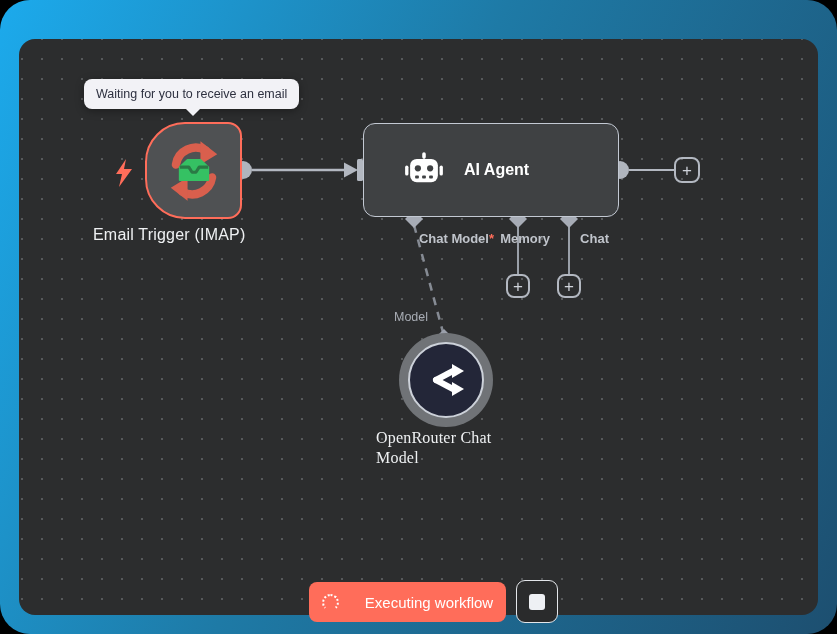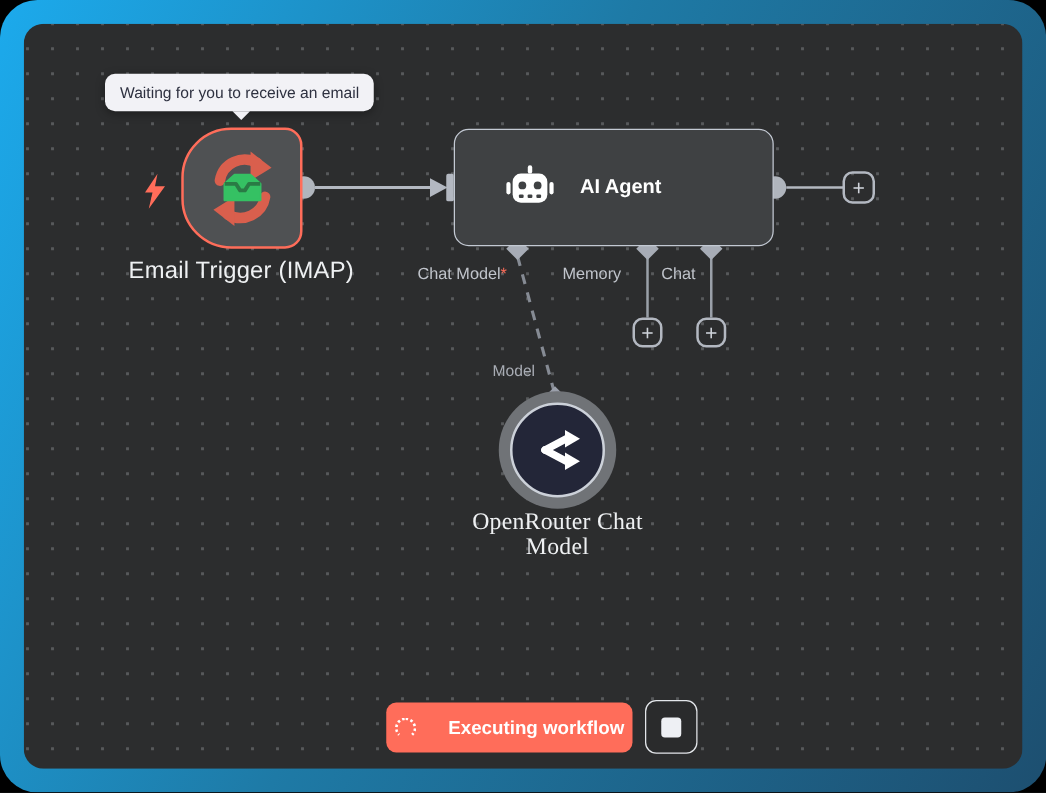--- a/index.html
+++ b/index.html
@@ -10,21 +10,21 @@
     font-family:"Liberation Sans", sans-serif;
   }
   .frame {
     position:absolute; inset:0; border-radius:26px;
     background:linear-gradient(115deg,#1caaec 0%,#1e7aa6 45%,#1d4f70 100%);
   }
   .canvas {
     position:absolute; inset:19px; border-radius:16px;
     background-color:#2c2d2e;
     background-image:radial-gradient(circle,#57595b 1.1px,transparent 1.5px);
-    background-size:20px 20px; background-position:13px 10px;
+    background-size:20px 20px; background-position:13px 10px;margin-top:20px;
   }
   
   .tooltip {
     position:absolute; left:65px; top:40px; height:30px;
     background:#f2f2f6; color:#2e3140; border-radius:8px;
     display:flex; align-items:center; padding:0 12px;
     font-size:12.5px; white-space:nowrap;
     box-shadow:0 2px 8px rgba(0,0,0,.35);
   }
   .tooltip-pointer {
@@ -38,22 +38,22 @@
   
   .email-node {
     position:absolute; left:126px; top:83px; width:97px; height:97px;
     background:#4f5153; border:2px solid #ff6d5a;
     border-radius:40px 14px 14px 40px;
     display:flex; align-items:center; justify-content:center;
     cursor:pointer;
   }
   .bolt { position:absolute; left:94px; top:119px; }
   .node-label {
-    position:absolute; text-align:center; color:#eef0f2;
-    font-size:19px; font-weight:500; letter-spacing:.2px;
+    position:absolute; text-align:left; color:#eef0f2;
+    font-size:16px; font-weight:500; letter-spacing:.2px;
   }
   .email-label { left:74px; top:187px; width:200px; }
   
   .agent-node {
     position:absolute; left:344px; top:84px; width:256px; height:94px;
     background:#3f4143; border:1.5px solid #c3c9d3; border-radius:12px;
     display:flex; align-items:center; gap:20px; padding-left:40px;
     cursor:pointer;
   }
   .agent-label { color:#ffffff; font-size:16px; font-weight:600; }
@@ -62,22 +62,22 @@
     position:absolute; border:2px solid #b3b8c1; border-radius:8px;
     background:transparent; color:#cfd3da;
     display:flex; align-items:center; justify-content:center;
     font-size:17px; font-weight:400; line-height:1; cursor:pointer;
   }
   .plus-main   { left:655px; top:118px; width:26px; height:26px; }
   .plus-memory { left:487px; top:235px; width:24px; height:24px; }
   .plus-tool   { left:538px; top:235px; width:24px; height:24px; }
   
   .port-label {
-    position:absolute; top:192px; text-align:left;
-    color:#c0c4cb; font-size:13px;
+    position:absolute; top:192px; text-align:right;
+    color:#c0c4cb; font-size:13px;font-weight:bold;
   }
   .port-chat   { left:315px; width:160px; }
   .port-memory { left:431px; width:100px; }
   .port-tool   { left:510px; width:80px; }
   .required { color:#ff6d5a; }
   .model-port-label {
     position:absolute; left:375px; top:271px; width:100px;
     color:#a8acb4; font-size:12.5px;
   }
   
@@ -91,21 +91,21 @@
     width:76px; height:76px; border-radius:50%;
     background:#232638; border:2px solid #ccd1d9;
     display:flex; align-items:center; justify-content:center;
   }
   .or-label { left:357px; top:389px; width:140px; line-height:20px;font-family:Liberation Serif, serif; }
   
   .exec-btn {
     position:absolute; left:290px; top:543px; width:197px; height:40px;
     background:#ff6d5a; border:none; border-radius:8px;
     display:flex; align-items:center; justify-content:center; gap:26px;
-    color:#ffffff; font-size:15px; font-weight:700; cursor:pointer;
+    color:#ffffff; font-size:15px; font-weight:400; cursor:pointer;
   }
   .spinner {
     width:17px; height:17px; border-radius:50%;
     border:2.4px dotted #ffffff; border-bottom-color:transparent;
     animation:spin 1.1s linear infinite;
   }
   @keyframes spin { to { transform:rotate(360deg); } }
   .stop-btn {
     position:absolute; left:497px; top:541px; width:42px; height:43px;
     background:#2a2b2c; border:1.5px solid #e3e6ea; border-radius:9px;

